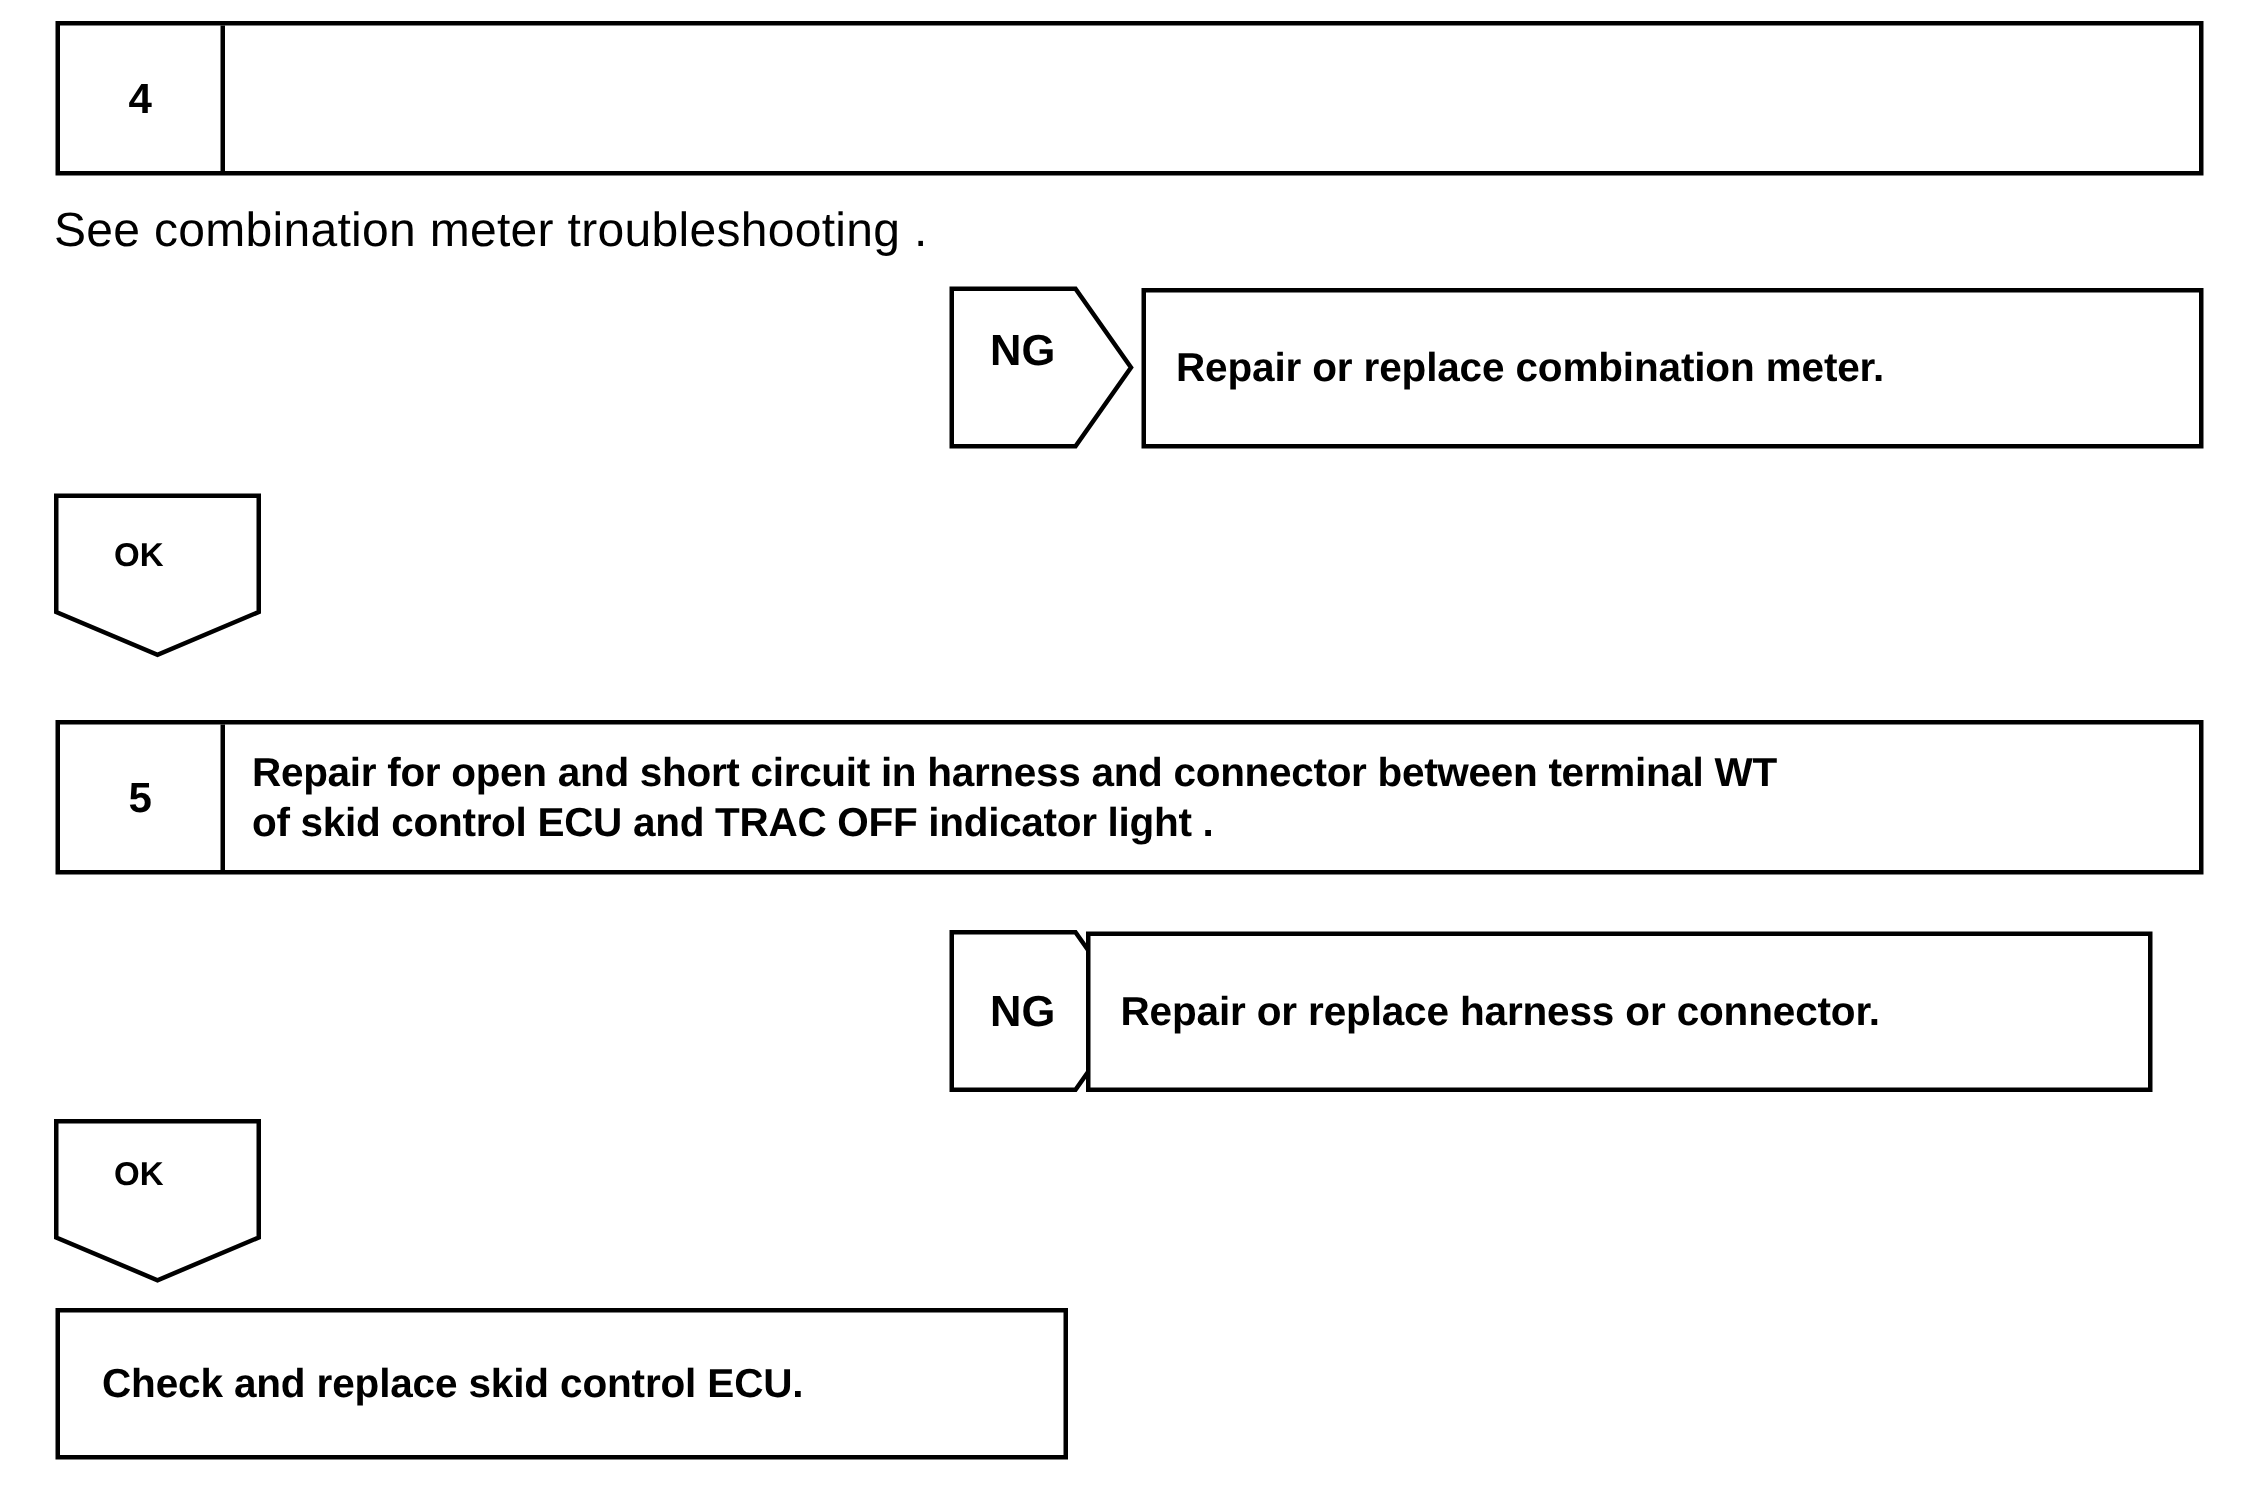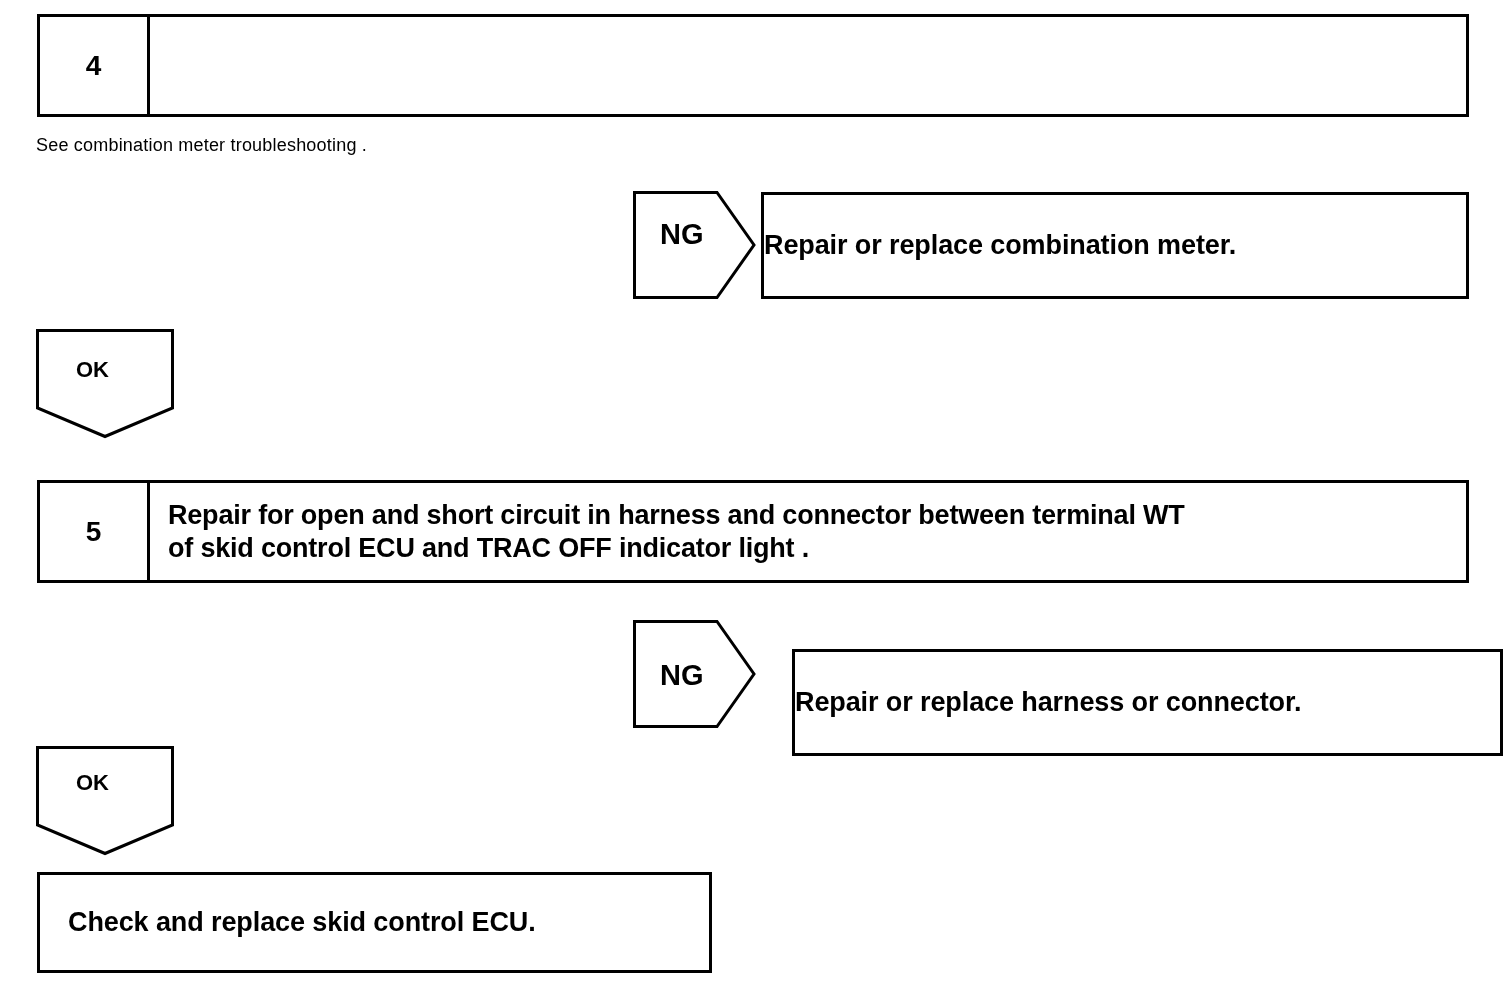--- a/index.html
+++ b/index.html
@@ -53,21 +53,21 @@
     font-weight: bold;
     font-size: 27px;
     line-height: 1.22;
     letter-spacing: -0.2px;
   }
   .step-text .line2 { display: block; }
 
   
   .note-text {
     position: absolute;
-    font-size: 18px;
+    font-size: 32px;
     font-weight: normal;
     letter-spacing: 0.2px;
     white-space: nowrap;
   }
 
   
   .ng-shape {
     position: absolute;
   }
   .ng-shape svg {
@@ -82,20 +82,21 @@
   }
 
   
   .action-box {
     position: absolute;
     border: 3px solid #000;
     box-sizing: border-box;
     background: #fff;
     display: flex;
     align-items: center;
+    padding-left: 20px;
     padding-right: 12px;
     font-weight: bold;
     font-size: 27px;
     letter-spacing: -0.1px;
   }
 
   
   .ok-shape {
     position: absolute;
   }
@@ -161,21 +162,21 @@
 
   <div class="ng-shape" style="left:633px; top:620px; width:124px; height:108px;">
     <svg width="124" height="108" viewBox="0 0 124 108">
       <polygon points="1.5,1.5 84,1.5 121,54 84,106.5 1.5,106.5" fill="#ffffff" stroke="#000000" stroke-width="3" stroke-linejoin="miter"></polygon>
     </svg>
   </div>
   <div class="ng-label" style="left:660px; top:659px;">
     <span>NG</span>
   </div>
 
-  <div class="action-box" style="left:792px; top:621px; width:711px; height:107px;margin-top:28px;">
+  <div class="action-box" style="left:724px; top:621px; width:711px; height:107px;">
     <span>Repair or replace harness or connector.</span>
   </div>
 
   <div class="ok-shape" style="left:36px; top:746px; width:140px; height:110px;">
     <svg width="140" height="110" viewBox="0 0 140 110">
       <polygon points="1.5,1.5 136.5,1.5 136.5,79 69,107.5 1.5,79" fill="#ffffff" stroke="#000000" stroke-width="3" stroke-linejoin="miter"></polygon>
     </svg>
   </div>
   <div class="ok-label" style="left:76px; top:770px;">
     <span>OK</span>

